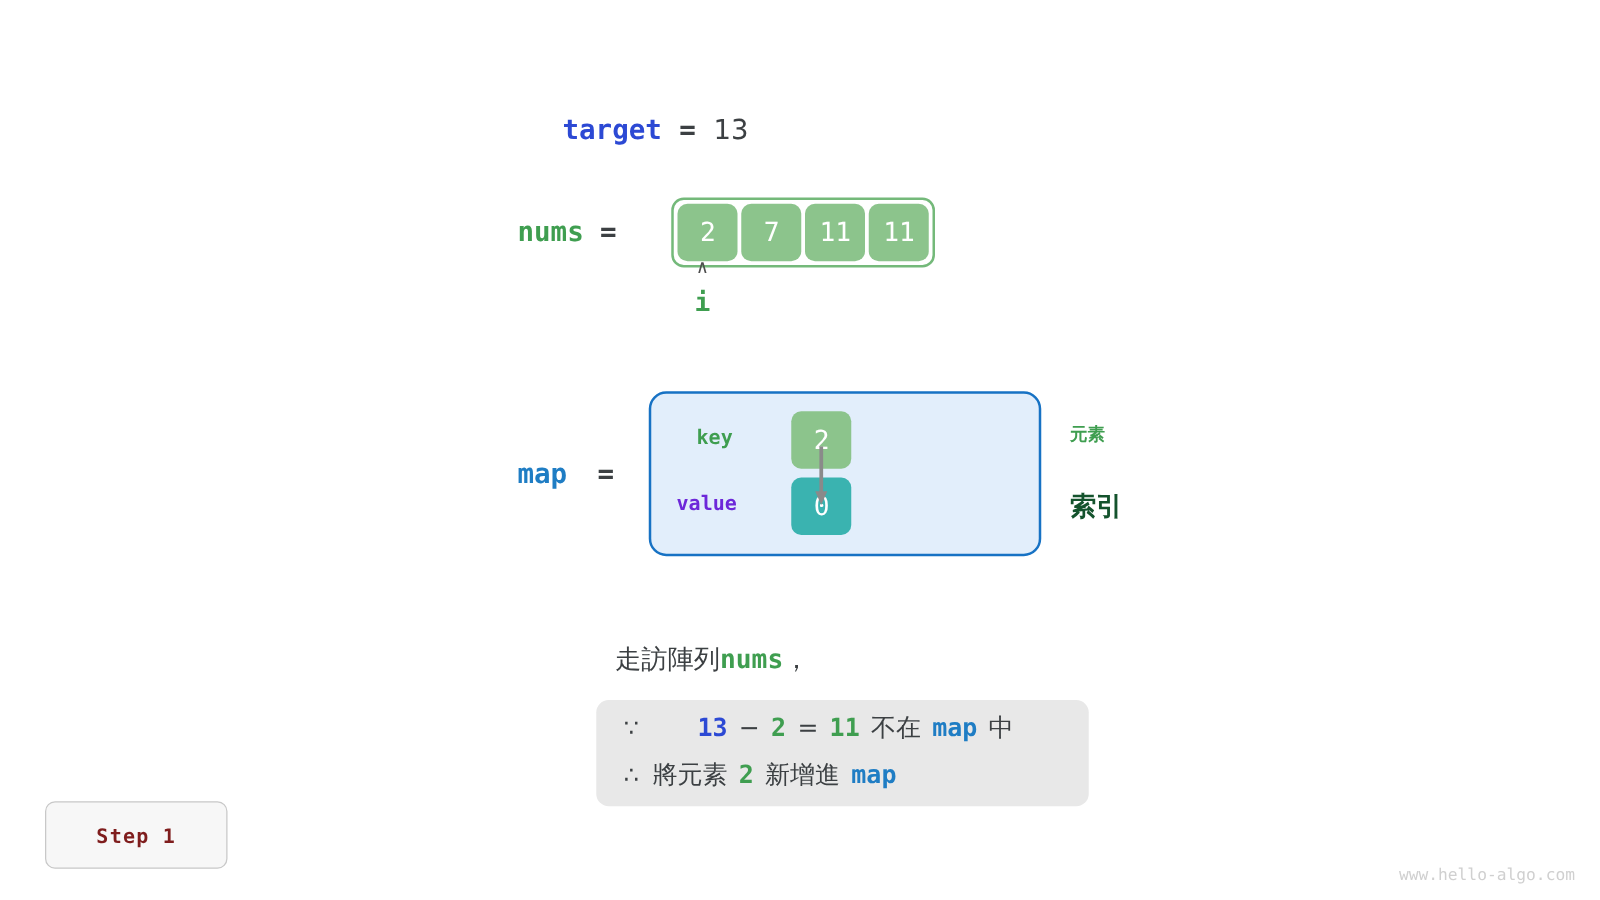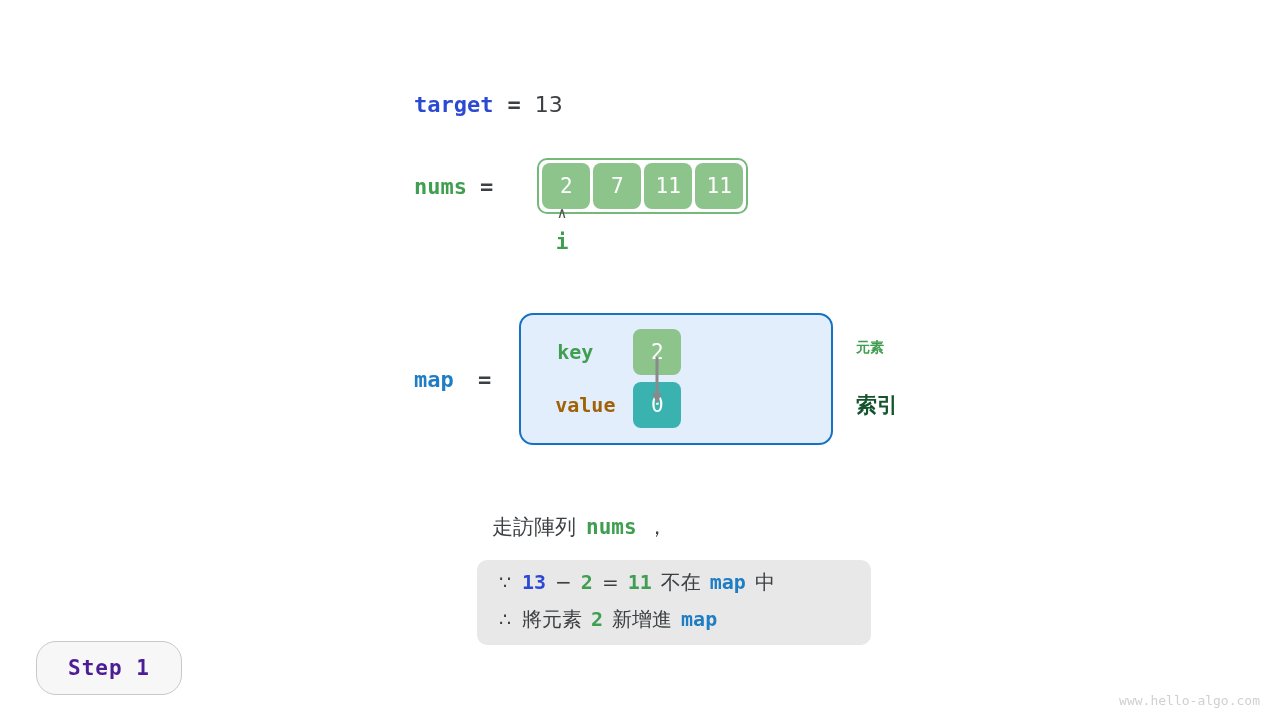--- a/index.html
+++ b/index.html
@@ -25,21 +25,21 @@
   
   #target-row {
     left: 414px;
     top: 92px;
     display: flex;
     align-items: baseline;
     gap: 14px;
     font-size: 22px;
     font-weight: bold;
   }
-  .var-blue-strong { color: #2c49d4; }
+  .var-blue-strong { color: #2c49d4; margin-left: 36px; }
   .var-blue        { color: #1f7dc4; }
   .var-green       { color: #3f9e50; }
   .op-eq           { color: #3c4043; font-weight: bold; }
   .num-plain       { color: #3c4043; font-weight: normal; }
 
   
   #nums-row {
     left: 414px;
     top: 158px;
     display: flex;
@@ -123,26 +123,26 @@
     margin-left: 28px;
     width: 310px;
     height: 128px;
     background: #e2eefb;
     border: 2px solid #1772c4;
     border-radius: 14px;
     position: relative;
   }
   .kv-label {
     position: absolute;
-    font-size: 20px;
+    font-size: 16px;
     font-weight: bold;
     font-family: "DejaVu Sans Mono", monospace;
   }
   #key-label   { left: 36px;  top: 25px;  color: #3f9e50; }
-  #value-label { left: 34px;  top: 78px;  color: #a16207; }
+  #value-label { left: 20px;  top: 78px;  color: #6d28d9; }
   .kv-cell {
     position: absolute;
     left: 112px;
     width: 48px;
     height: 46px;
     border-radius: 8px;
     color: #ffffff;
     font-size: 21px;
     font-family: "DejaVu Sans Mono", monospace;
     display: flex;
@@ -176,21 +176,20 @@
   }
 
   
   #caption {
     left: 492px;
     top: 513px;
     font-size: 21px;
     color: #3c4043;
     display: flex;
     align-items: baseline;
-    gap: 10px;
   }
   #caption .mono { font-weight: bold; }
 
   
   #reason-box {
     left: 477px;
     top: 560px;
     width: 394px;
     height: 85px;
     background: #e8e8e8;
@@ -214,29 +213,29 @@
   }
   .reason-line .mono { font-weight: bold; }
 
   
   #step-badge {
     left: 36px;
     top: 641px;
     width: 144px;
     height: 52px;
     border: 1px solid #c8c8c8;
-    border-radius: 20px;
+    border-radius: 8px;
     background: #f7f7f7;
     display: flex;
     align-items: center;
     justify-content: center;
     font-family: "DejaVu Sans Mono", monospace;
-    font-size: 21px;
-    font-weight: bold;
-    color: #4c1d95;
+    font-size: 16px;
+    font-weight: bold;
+    color: #7f1d1d;
     letter-spacing: 1px;
   }
 
   
   #watermark {
     right: 20px;
     bottom: 12px;
     font-family: "DejaVu Sans Mono", monospace;
     font-size: 13px;
     color: #d0d0d0;

